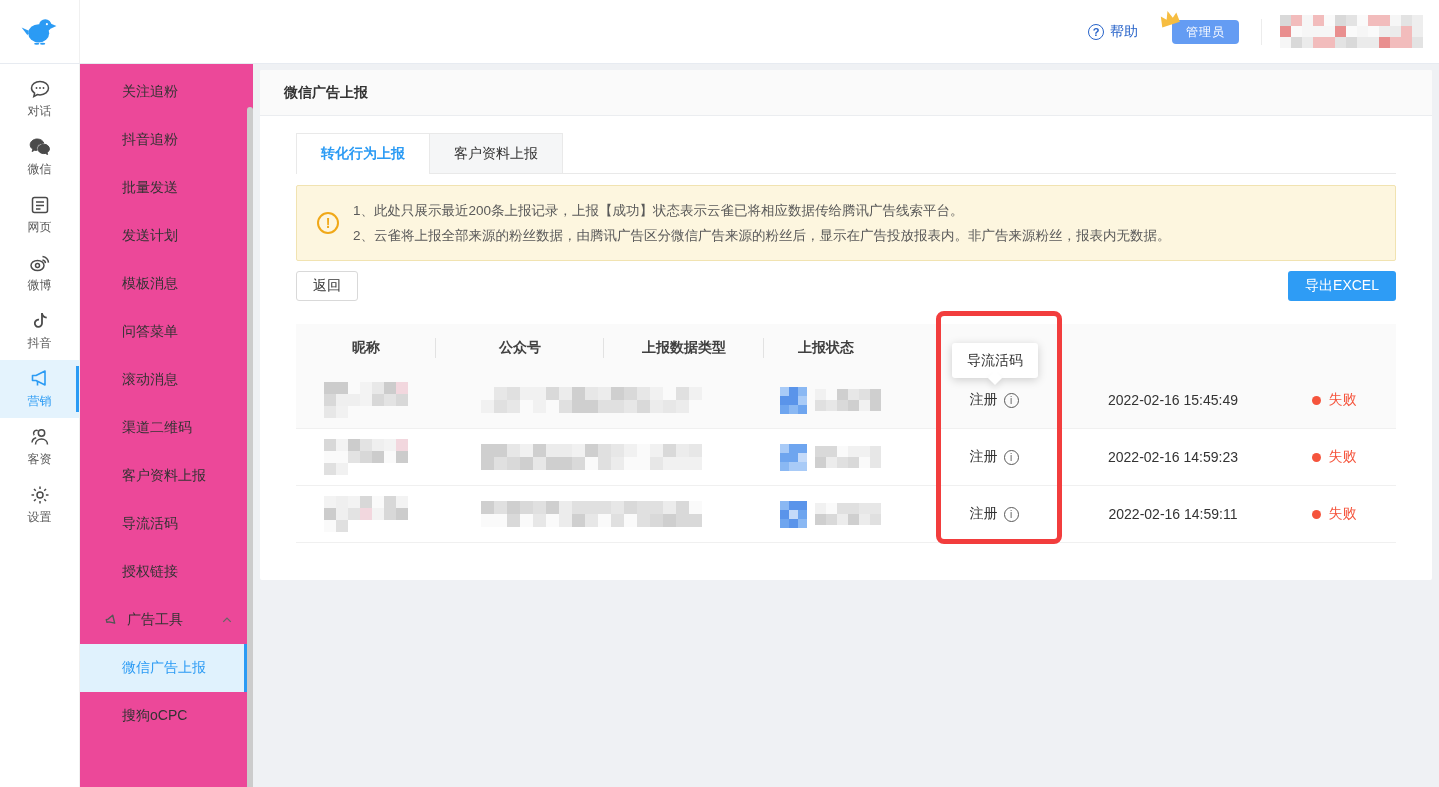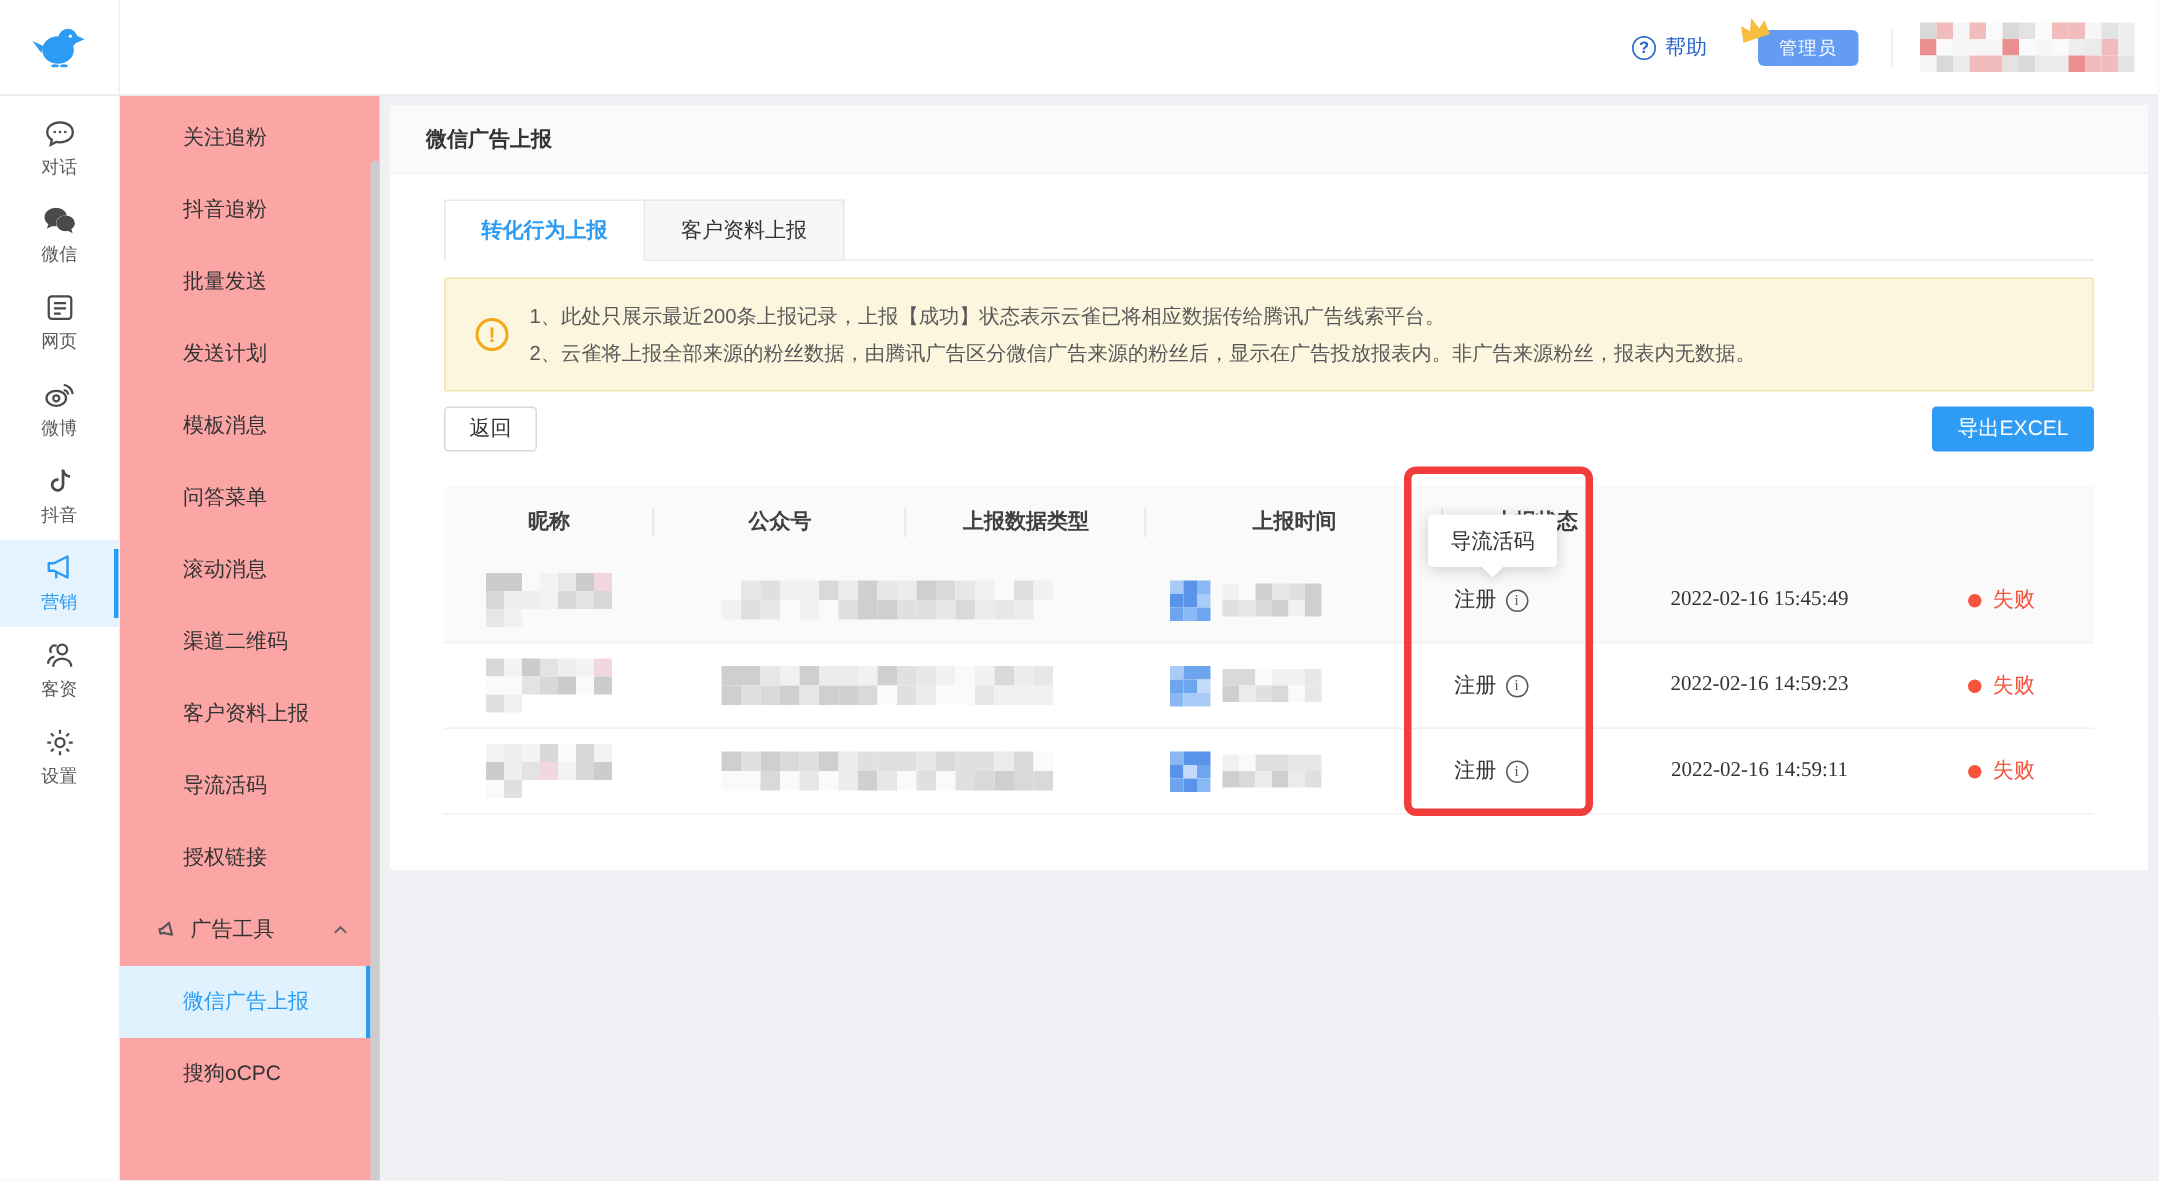--- a/index.html
+++ b/index.html
@@ -33,21 +33,21 @@
     justify-content:center; gap:3px; cursor:pointer; position:relative; }
   .rail-item span.lbl { font-size:12px; color:#595959; }
   .rail-item svg { stroke:#4a4a4a; }
   .rail-item.active { background:#e4f3fd; }
   .rail-item.active::after { content:""; position:absolute; right:0; top:6px; bottom:6px;
     width:3px; background:#2b9bf4; }
   .rail-item.active span.lbl { color:#2b9bf4; }
   .rail-item.active svg { stroke:#2b9bf4; }
 
   
-  .submenu { width:173px; background:#fca5a5; position:relative; padding-top:4px; flex-shrink:0; }
+  .submenu { width:173px; background:#ec4899; position:relative; padding-top:4px; flex-shrink:0; }
   .sm-item { height:48px; display:flex; align-items:center; padding-left:42px;
     font-size:14px; color:#333; cursor:pointer; }
   .sm-group { height:48px; display:flex; align-items:center; padding:0 20px 0 24px;
     font-size:14px; color:#333; cursor:pointer; }
   .sm-group .g-label { margin-left:9px; flex:1; }
   .sm-item.active { background:#e0f2fd; color:#2b9bf4; position:relative; }
   .sm-item.active::after { content:""; position:absolute; right:6px; top:0; bottom:0;
     width:3px; background:#2b9bf4; }
   .sm-scrollbar { position:absolute; top:43px; right:0; width:6px; height:690px;
     background:#cccccc; border-radius:3px; }
@@ -79,21 +79,21 @@
   
   .toolbar { margin-top:10px; display:flex; align-items:center; justify-content:space-between; }
   .btn-back { height:30px; padding:0 16px; background:#fff; border:1px solid #d9d9d9;
     border-radius:3px; font-size:14px; color:#333; cursor:pointer; }
   .btn-export { height:30px; padding:0 17px; background:#2e9cf5; border:none;
     border-radius:3px; font-size:14px; color:#fff; cursor:pointer; }
 
   
   .table-wrap { margin-top:23px; position:relative; }
   .t-row { display:flex; }
-  .t-cell { display:flex; align-items:center; justify-content:center; font-size:14px; color:#333;font-family:Liberation Serif, serif; }
+  .t-cell { display:flex; align-items:center; justify-content:center; font-size:14px; color:#333; }
   .c0{width:140px;} .c1{width:310px;} .c2{width:168px;} .c3{width:160px;} .c4{width:198px;} .c5{width:124px;}
   .t-head { background:#fafafa; height:48px; }
   .t-head .t-cell { font-weight:bold; color:#404040; position:relative; }
   .t-head .t-cell:not(:last-child)::after { content:""; position:absolute; right:0; top:14px;
     bottom:14px; width:1px; background:#e2e2e2; }
   .t-body-row { height:57px; border-bottom:1px solid #f0f0f0; background:#fff; }
   .t-body-row.hl { background:#fafafa; }
   .acct { display:flex; align-items:center; gap:8px; }
   .info-i { width:15px; height:15px; border:1px solid #595959; border-radius:50%;
     display:inline-flex; align-items:center; justify-content:center; font-size:10px; color:#595959;
@@ -305,21 +305,20 @@
           <div class="toolbar">
             <button class="btn-back">返回</button>
             <button class="btn-export">导出EXCEL</button>
           </div>
 
           <div class="table-wrap">
             <div class="t-row t-head">
               <div class="t-cell c0">昵称</div>
               <div class="t-cell c2">公众号</div>
               <div class="t-cell c3">上报数据类型</div>
-              <div class="t-cell c4">上报时间</div>
               <div class="t-cell c5">上报状态</div>
             </div>
 
             <div class="t-row t-body-row hl">
               <div class="t-cell c0">
                 <div>
                   <div class="mosaic" style="display: grid; grid-template-columns: repeat(7, 12px); grid-auto-rows: 12px;">
                       <span style="background: rgb(204, 204, 204);"></span>
                       <span style="background: rgb(204, 204, 204);"></span>
                       <span style="background: rgb(250, 250, 250);"></span>

